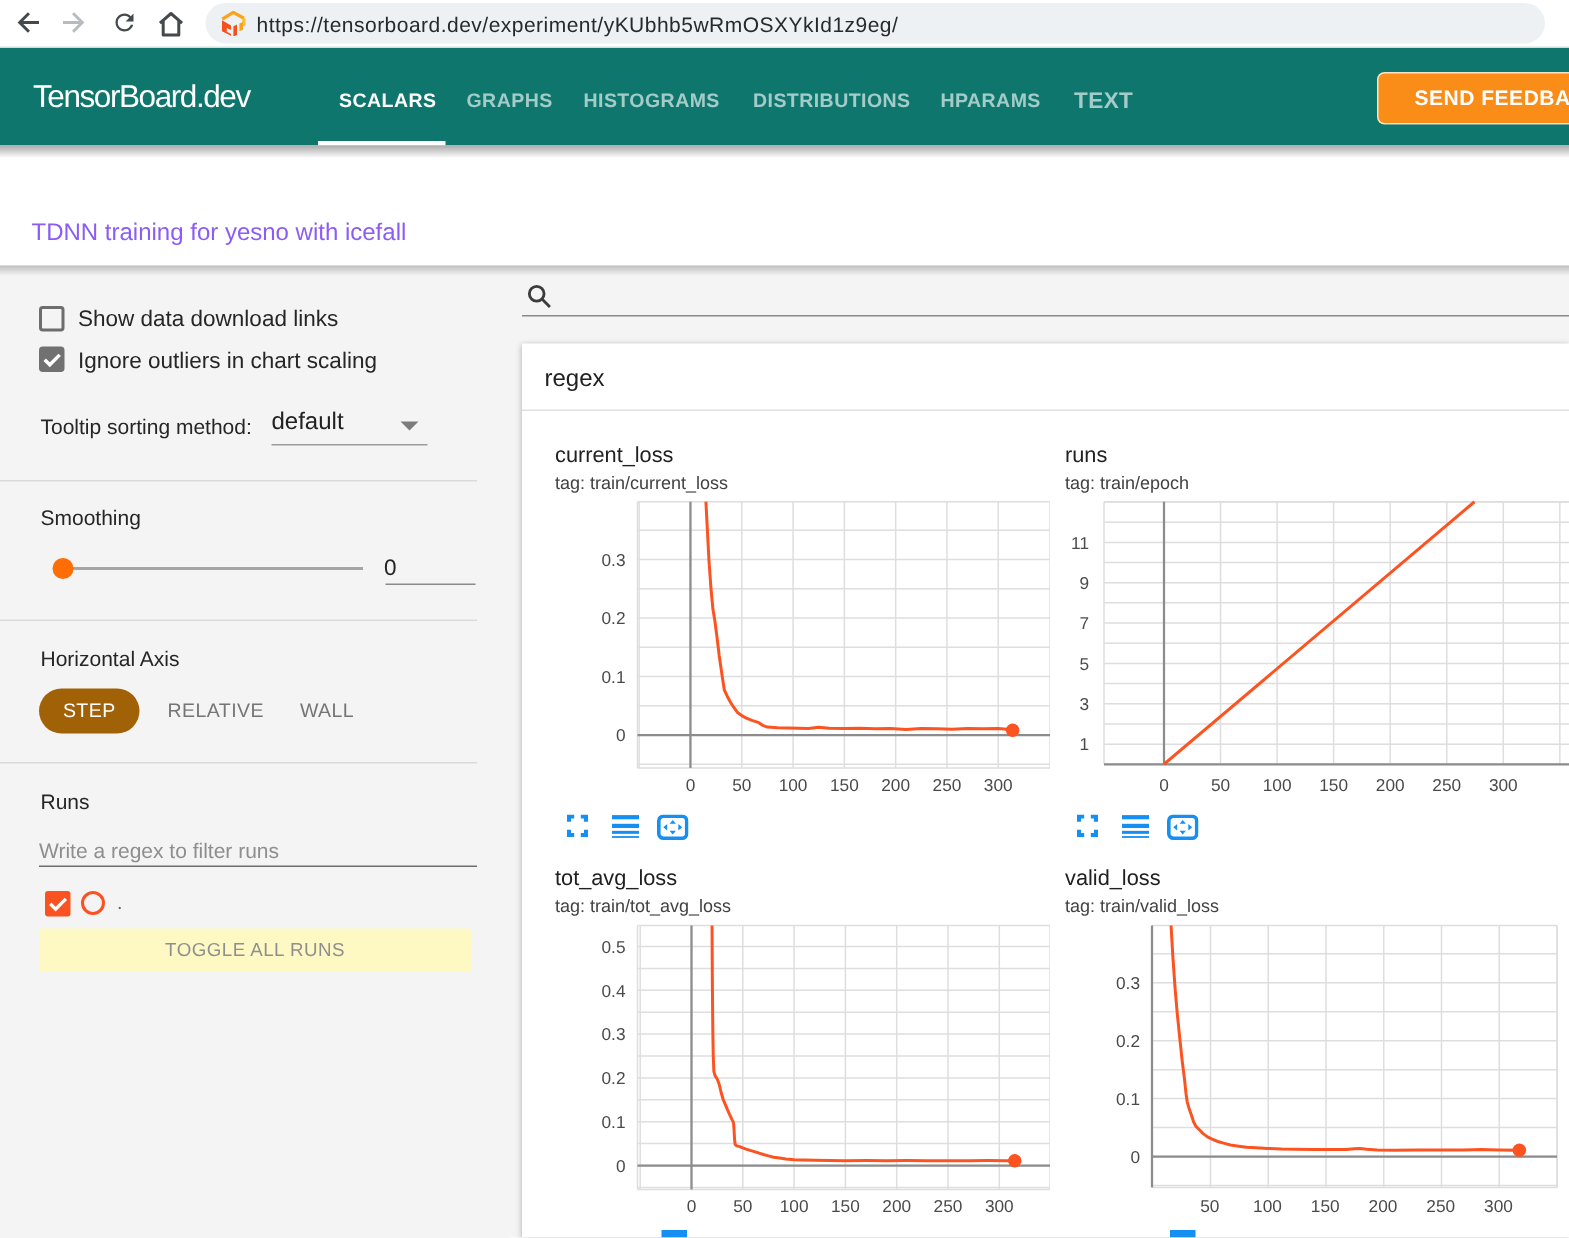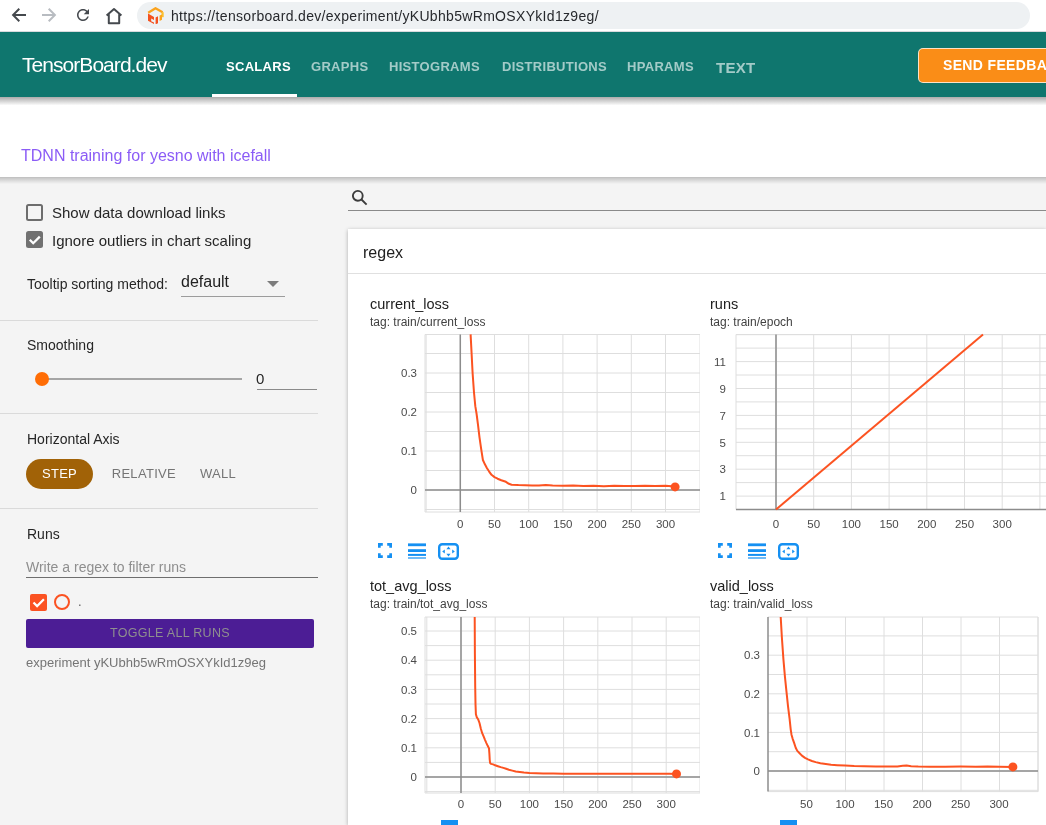--- a/index.html
+++ b/index.html
@@ -84,22 +84,21 @@
 
   <div class="abs" style="left:27px;top:349px;font-size:14px;color:#262626">Runs</div>
   <div class="abs" style="left:26px;top:382px;font-size:14px;color:#8e8e8e">Write a regex to filter runs</div>
   <div class="abs" style="left:26px;top:400px;width:292px;height:1px;background:#6e6e6e"></div>
   <div class="abs" style="left:30px;top:417px;width:17px;height:17px;border-radius:2px;background:#fb5222">
     <svg width="17" height="17" viewBox="0 0 17 17">
           <path d="M3.5,8.5 l3.6,3.6 l6.8,-6.8" fill="none" stroke="#fff" stroke-width="2.2"></path>
         </svg></div>
   <div class="abs" style="left:54px;top:417px;width:16px;height:16px;border-radius:50%;border:2.2px solid #fb5222"></div>
   <div class="abs" style="left:78px;top:417px;font-size:13px;color:#616161">.</div>
-  <div class="abs" style="left:26px;top:442px;width:288px;height:29px;background:#4c1d95;border-radius:2px;color:#8f8f8f;font-size:12.5px;letter-spacing:0.3px;text-align:center;line-height:29px">TOGGLE ALL RUNS</div>
-  <div class="abs" style="left:26px;top:478px;font-size:13px;color:#757575">experiment yKUbhb5wRmOSXYkId1z9eg</div>
+  <div class="abs" style="left:26px;top:442px;width:288px;height:29px;background:#fef9c3;border-radius:2px;color:#8f8f8f;font-size:12.5px;letter-spacing:0.3px;text-align:center;line-height:29px">TOGGLE ALL RUNS</div>
 </div>
 
 <svg class="abs" style="left:351px;top:189px" width="17" height="17" viewBox="0 0 17 17">
       <circle cx="6.8" cy="6.8" r="4.9" fill="none" stroke="#3c3c3c" stroke-width="1.9"></circle>
       <line x1="10.5" y1="10.5" x2="15.6" y2="15.6" stroke="#3c3c3c" stroke-width="1.9"></line>
     </svg>
 <div class="abs" style="left:348px;top:210px;width:698px;height:1px;background:#8a8a8a"></div>
 
 <div class="abs" style="left:348px;top:229px;width:698px;height:596px;background:#fff;box-shadow:0 1px 4px rgba(0,0,0,0.3)">
   <div style="position:absolute;left:15px;top:15px;font-size:16px;color:#212121">regex</div>

